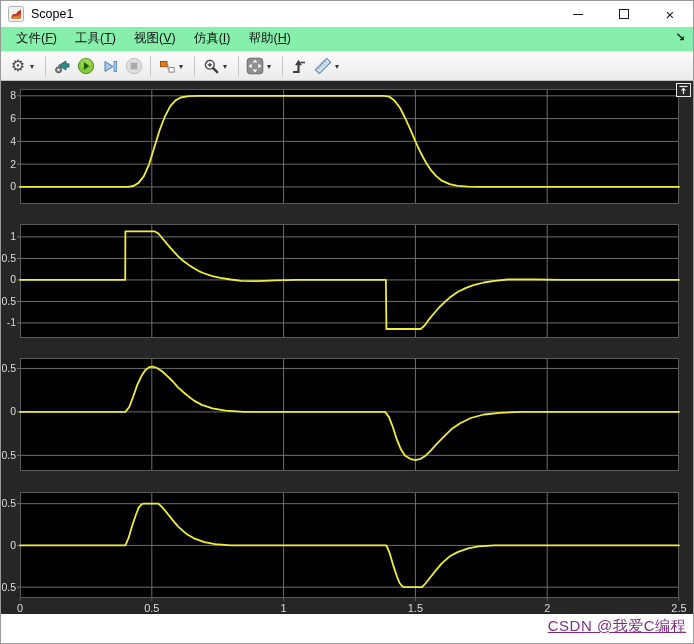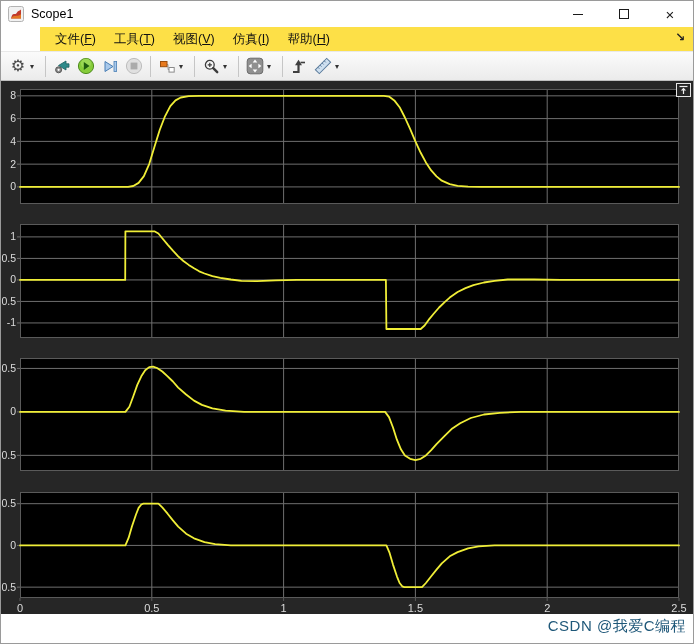--- a/index.html
+++ b/index.html
@@ -18,21 +18,21 @@
   
   .titlebar { height:26px; background:#ffffff; display:flex; align-items:center; padding-left:7px; flex:0 0 auto; }
   .titlebar .app-icon { width:16px; height:16px; flex:0 0 auto; }
   .titlebar .title { font-size:12.5px; color:#000; margin-left:7px; }
   .win-controls { margin-left:auto; display:flex; height:100%; }
   .win-btn { width:46px; height:100%; display:flex; align-items:center; justify-content:center; cursor:default; }
   .glyph-min { width:10px; height:0; border-bottom:1.4px solid #1a1a1a; display:inline-block; }
   .glyph-max { width:10px; height:10px; border:1.3px solid #1a1a1a; display:inline-block; }
   .glyph-close { font-size:15px; color:#1a1a1a; line-height:1; }
   
-  .menubar { height:24px; background:#fde047; display:flex; align-items:center; font-size:12.5px; color:#111; padding-left:6px; position:relative; flex:0 0 auto;margin-left:39px; }
+  .menubar { height:24px; background:#86efac; display:flex; font-size:12.5px; color:#111; padding-left:6px; position:relative; flex:0 0 auto; }
   .menu-item { padding:3px 9px; cursor:default; }
   .menu-item .mn { text-decoration:underline; }
   .dock-arrow { position:absolute; right:8px; top:3px; font-size:12px; font-weight:bold; color:#222; }
   
   .toolbar { height:30px; background:linear-gradient(#fbfbfb,#ebebeb); border-top:1px solid #e9e9e9; border-bottom:1px solid #bfbfbf; display:flex; align-items:center; padding:0 5px; flex:0 0 auto; }
   .tbtn { width:24px; height:24px; display:flex; align-items:center; justify-content:center; cursor:default; }
   .tbtn svg { display:block; }
   .caret { font-size:8px; color:#333; width:11px; text-align:left; cursor:default; }
   .tsep { width:1px; height:21px; background:#c6c6c6; margin:0 4px; }
   .glyph-gear { font-size:16px; color:#4a4a4a; line-height:1; }
@@ -40,21 +40,21 @@
   .scope { background:#262626; padding-top:8px; position:relative; flex:0 0 auto; height:533px; }
   .plot-row { position:relative; }
   .plot-row svg { display:block; }
   .corner-btn { position:absolute; top:2px; right:2px; width:15px; height:14px; border:1px solid #e6e6e6; display:flex; align-items:center; justify-content:center; background:#262626; cursor:default; }
   
   .statusbar { height:26px; background:#ef4444; border-top:1px solid #cfcfcf; display:flex; align-items:flex-start; font-size:12px; color:#111; padding:0 5px; gap:5px; flex:0 0 auto;margin-top:40px; }
   .statusbar .spacer { flex:1; }
   .seg { border:1px solid #a8a8a8; background:#f1f1f1; padding:2px 26px; font-size:12px; white-space:nowrap; }
   .bottom-edge { height:3px; background:#bdbdbd; flex:0 0 auto; }
   
-  .watermark { position:absolute; right:7px; bottom:7px; font-size:15px; color:#0c4a6e; opacity:.92; z-index:9; letter-spacing:.5px; pointer-events:none; }
+  .watermark { position:absolute; right:7px; bottom:7px; font-size:15px; color:#701a75; opacity:.92; z-index:9; letter-spacing:.5px; pointer-events:none;text-decoration:underline; }
 </style>
 </head>
 <body>
 
 <div class="window">
 
   <div class="titlebar">
     <span class="app-icon">
       <svg width="16" height="16" viewBox="0 0 16 16">
         <rect x="0.5" y="0.5" width="15" height="15" rx="2" fill="#f1f1f1" stroke="#b3b3b3"></rect>

